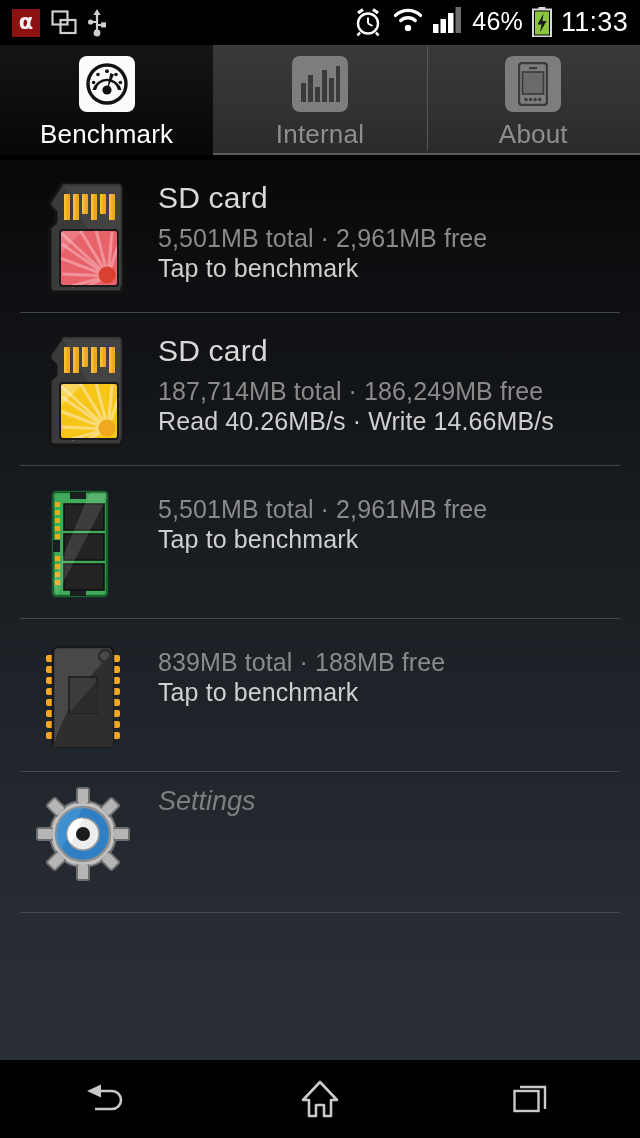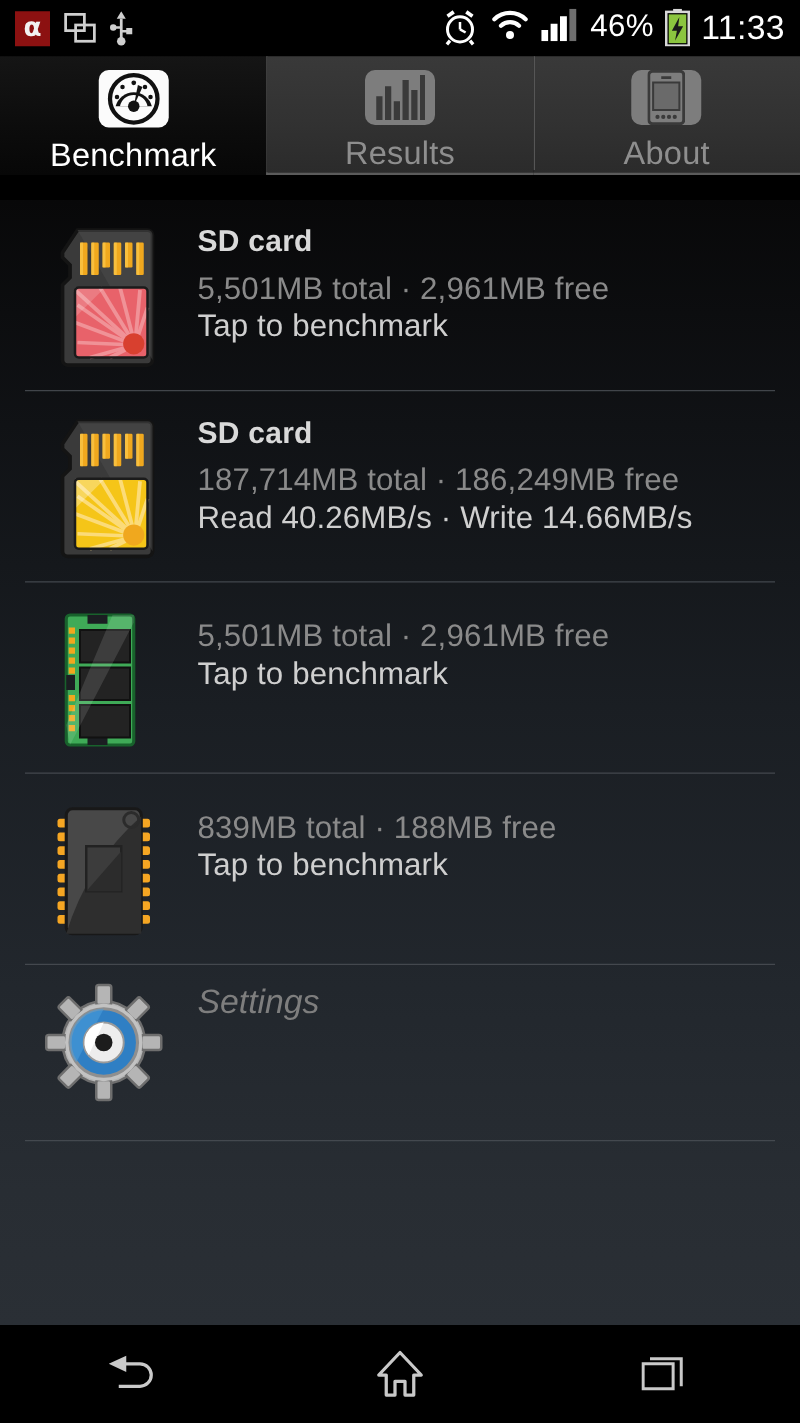--- a/index.html
+++ b/index.html
@@ -21,21 +21,21 @@
   .avira-icon {
     width:28px; height:28px; background:#8c1111;
     display:flex; align-items:center; justify-content:center;
     color:#f2f2f2; font-size:21px; line-height:1; font-weight:bold;
     font-family:"DejaVu Sans", sans-serif;
   }
   .sb-text { color:#fff; font-size:25px; letter-spacing:0.2px; font-weight:400; }
   .sb-time { color:#fff; font-size:27px; letter-spacing:0.3px; }
 
   
-  .tabbar { position:relative; height:95px; display:flex; background:#000; }
+  .tabbar { position:relative; height:110px; display:flex; background:#000; }
   .tab {
     flex:1; position:relative;
     display:flex; flex-direction:column; align-items:center; justify-content:flex-start;
     padding-top:11px;
   }
   .tab.inactive {
     background:linear-gradient(to bottom,#393939 0%,#323232 55%,#2b2b2b 100%);
     border-bottom:2px solid #5b5b5b;
   }
   .tab.active {
@@ -63,21 +63,21 @@
     background:linear-gradient(to bottom,#080809 0%,#101215 20%,#1a1e23 45%,#22272d 70%,#282d33 88%,#2a2f35 100%);
   }
   .row {
     position:relative; display:flex; align-items:flex-start;
     padding:18px 20px 16px 40px; min-height:152px;
   }
   .row.settings-row { min-height:140px; padding-top:14px; padding-bottom:14px;font-style:italic; }
   .divider { height:1px; margin:0 20px; background:#4a4f55; opacity:.85; }
   .row-icon { width:86px; flex:0 0 86px; height:112px; position:relative; margin-top:4px; }
   .row-text { margin-left:32px; padding-top:2px; }
-  .row-title { font-size:24px; font-weight:bold; color:#d9d9d9; letter-spacing:0.2px; line-height:1.18; }
+  .row-title { font-size:30px; font-weight:normal; color:#d9d9d9; letter-spacing:0.2px; line-height:1.18; }
   .row-sub { font-size:25px; color:#8a8a8a; margin-top:9px; letter-spacing:0.1px; }
   .row-status { font-size:25px; color:#cfcfcf; margin-top:1px; letter-spacing:0.1px; }
   .settings-icon { width:96px; flex:0 0 96px; height:96px; position:relative; margin-left:-5px; }
   .settings-label { margin-left:27px; font-size:27px; color:#7e7e7e; }
 
   
   .navbar {
     position:absolute; left:0; right:0; bottom:0; height:78px; background:#000;
     display:flex; align-items:center;
   }
@@ -177,21 +177,21 @@
       <div class="tab-icon icon-bars">
         <svg width="40" height="36" viewBox="0 0 40 36">
           <rect x="1" y="17" width="5" height="19" fill="#3a3a3a"></rect>
           <rect x="8" y="9" width="5" height="27" fill="#3a3a3a"></rect>
           <rect x="15" y="21" width="5" height="15" fill="#3a3a3a"></rect>
           <rect x="22" y="4" width="5" height="32" fill="#3a3a3a"></rect>
           <rect x="29" y="12" width="5" height="24" fill="#3a3a3a"></rect>
           <rect x="36" y="0" width="4" height="36" fill="#3a3a3a"></rect>
         </svg>
       </div>
-      <div class="tab-label">Results</div>
+      <div class="tab-label">Internal</div>
     </div>
 
     <div class="tab inactive">
       <div class="tab-icon icon-phone">
         <svg width="30" height="44" viewBox="0 0 30 44">
           <rect x="1" y="1" width="28" height="42" rx="3" fill="none" stroke="#3a3a3a" stroke-width="2.4"></rect>
           <rect x="11" y="5" width="8" height="2.2" fill="#3a3a3a"></rect>
           <rect x="4.5" y="10" width="21" height="22" fill="#6a6a6a" stroke="#3a3a3a" stroke-width="1.6"></rect>
           <circle cx="8" cy="37.5" r="1.7" fill="#3a3a3a"></circle>
           <circle cx="12.6" cy="37.5" r="1.7" fill="#3a3a3a"></circle>

